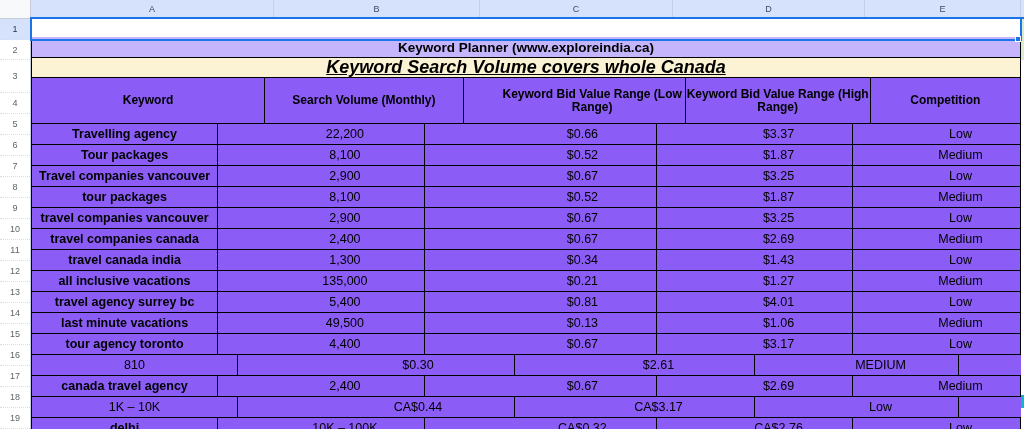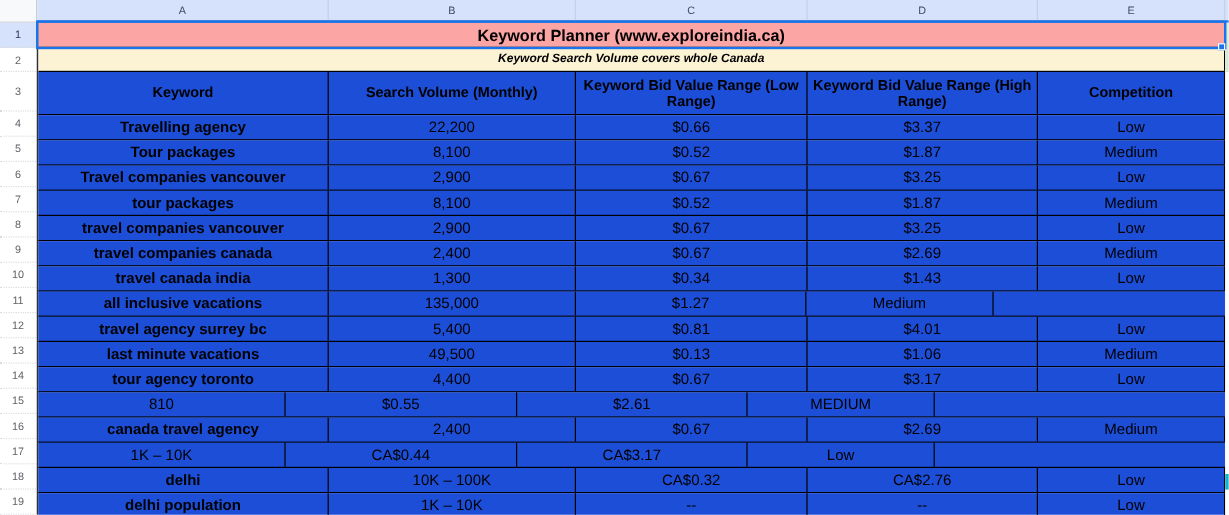--- a/index.html
+++ b/index.html
@@ -23,31 +23,31 @@
             background:#ffffff; border-right:1px solid #c7cdd6; }
   .rownum { display:flex; align-items:center; justify-content:center;
             font-size:9px; color:#5f6368; border-bottom:1px dotted #dadce0; }
   .h21{height:21px;} .h20{height:20px;} .h33{height:33px;}
   .rownum.selected { background:#d6e2fb; color:#25365c; }
 
   
   .tbody { position:absolute; left:31px; top:19px; width:990px; height:410px;
            border-left:1px solid #000; }
   .row { display:flex; width:100%; border-bottom:1px solid #000; }
-  .row1 { height:21px; background:#fca5a5; }
+  .row1 { height:21px; background:#c4b5fd;margin-top:18px; }
   .row2 { height:20px; background:#fcf3d4; }
-  .row3 { height:36px; background:#1d4ed8; }
-  .datarow { height:21px; background:#1d4ed8; }
+  .row3 { height:46px; background:#8b5cf6; }
+  .datarow { height:21px; background:#8b5cf6;gap:48px; }
   .merged { width:100%; display:flex; align-items:center; justify-content:center;
             border-right:1px solid #000; height:100%; }
   .title-text { font-size:13.5px; font-weight:bold; color:#000; }
-  .subtitle-text { font-size:10px; font-weight:bold; font-style:italic; color:#000; }
+  .subtitle-text { font-size:18px; font-weight:bold; font-style:italic; color:#000;text-decoration:underline; }
   .cell { display:flex; align-items:center; justify-content:center; height:100%;
           border-right:1px solid #000; font-size:12.5px; color:#000; text-align:center; }
-  .c1{width:242px;} .c2{width:206px;} .c3{width:193px;} .c4{width:192px;} .c5{width:156px;}
+  .c1{width:242px;} .c2{width:206px;} .c3{width:193px;margin-left:36px;} .c4{width:192px;} .c5{width:156px;}
   .hcell { font-weight:bold; font-size:12px; line-height:13px; }
   .kw { font-weight:bold; }
 
   
   .selection { position:absolute; left:30px; top:17px; width:992px; height:24px;
                border:2px solid #1a73e8; pointer-events:none; }
   .fillhandle { position:absolute; left:1015px; top:36px; width:6px; height:6px;
                 background:#1a73e8; border:1px solid #fff; }
 
   
@@ -153,20 +153,21 @@
     <div class="row datarow">
       <div class="cell c1 kw">travel canada india</div>
       <div class="cell c2">1,300</div>
       <div class="cell c3">$0.34</div>
       <div class="cell c4">$1.43</div>
       <div class="cell c5">Low</div>
     </div>
     <div class="row datarow">
       <div class="cell c1 kw">all inclusive vacations</div>
       <div class="cell c2">135,000</div>
+      <div class="cell c3">$0.21</div>
       <div class="cell c4">$1.27</div>
       <div class="cell c5">Medium</div>
     </div>
     <div class="row datarow">
       <div class="cell c1 kw">travel agency surrey bc</div>
       <div class="cell c2">5,400</div>
       <div class="cell c3">$0.81</div>
       <div class="cell c4">$4.01</div>
       <div class="cell c5">Low</div>
     </div>
@@ -179,21 +180,21 @@
     </div>
     <div class="row datarow">
       <div class="cell c1 kw">tour agency toronto</div>
       <div class="cell c2">4,400</div>
       <div class="cell c3">$0.67</div>
       <div class="cell c4">$3.17</div>
       <div class="cell c5">Low</div>
     </div>
     <div class="row datarow">
       <div class="cell c2">810</div>
-      <div class="cell c3">$0.55</div>
+      <div class="cell c3">$0.30</div>
       <div class="cell c4">$2.61</div>
       <div class="cell c5">MEDIUM</div>
     </div>
     <div class="row datarow">
       <div class="cell c1 kw">canada travel agency</div>
       <div class="cell c2">2,400</div>
       <div class="cell c3">$0.67</div>
       <div class="cell c4">$2.69</div>
       <div class="cell c5">Medium</div>
     </div>

